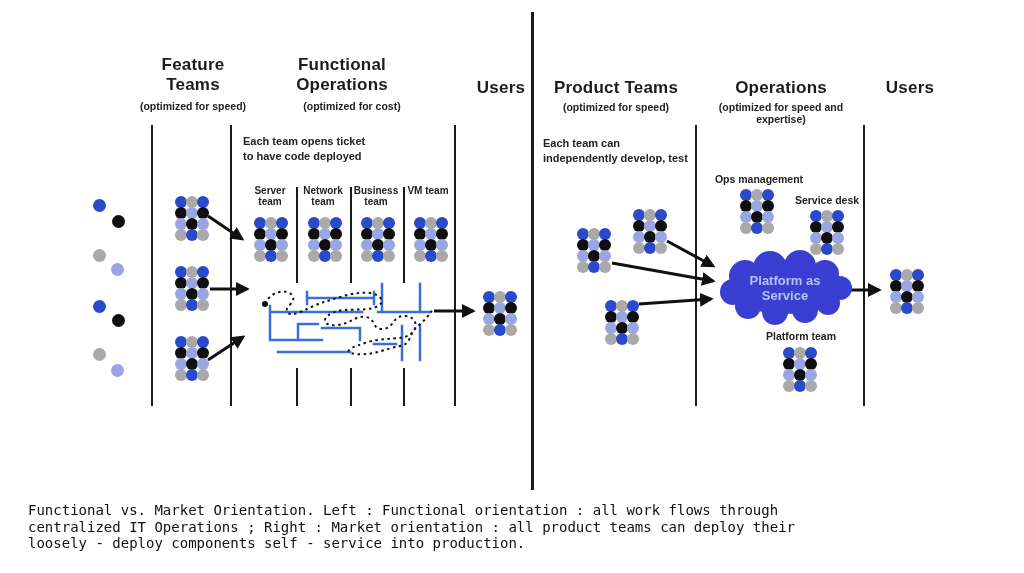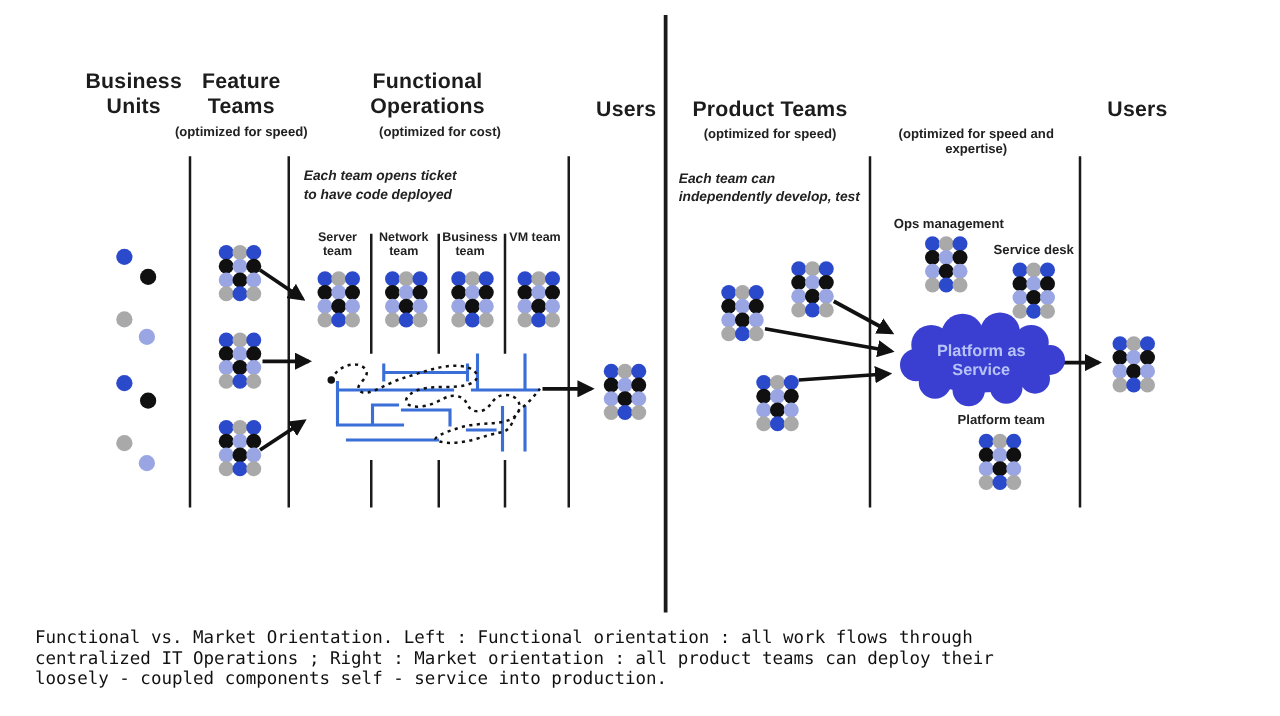--- a/index.html
+++ b/index.html
@@ -1,50 +1,50 @@
 <!DOCTYPE html>
 <html><head>
 <meta charset="utf-8">
 <style>
   html,body{margin:0;padding:0;background:#fff;}
   .canvas{position:relative;width:1024px;height:573px;background:#ffffff;overflow:hidden;
           font-family:"Liberation Sans", sans-serif;color:#1c1c1c;}
   .hdr{position:absolute;text-align:center;font-weight:700;font-size:17px;line-height:20px;
        letter-spacing:.2px;color:#1c1c1c;}
   .sub{position:absolute;text-align:center;font-weight:700;font-size:10.5px;line-height:11.5px;color:#222;}
-  .note{position:absolute;font-style:italic;font-weight:700;font-size:11px;line-height:15px;color:#222;}
+  .note{position:absolute;font-weight:700;font-size:11px;line-height:15px;color:#222;}
   .smlbl{position:absolute;text-align:center;font-weight:700;font-size:10.5px;line-height:11px;
          color:#222;white-space:nowrap;}
   .teamlbl{position:absolute;text-align:center;font-weight:700;font-size:10px;line-height:11px;color:#222;}
   .vline{position:absolute;background:#1a1a1a;}
   .cluster{position:absolute;width:34px;height:45px;}
   .dot{position:absolute;width:12px;height:12px;border-radius:50%;}
   .dot.big{width:13px;height:13px;}
   .budots{position:absolute;left:93px;top:199px;width:34px;height:180px;}
   .svg-overlay{position:absolute;left:0;top:0;pointer-events:none;}
   .cloud-label{position:absolute;left:722px;top:256px;width:126px;height:64px;
                display:flex;align-items:center;justify-content:center;text-align:center;}
   .cloud-label>span{display:block;width:95px;font-weight:700;font-size:13px;line-height:15px;}
   .caption{position:absolute;left:28px;top:502px;font-family:"DejaVu Sans Mono", monospace;
            font-size:14px;line-height:16.5px;color:#111;white-space:nowrap;}
 </style>
 </head>
 <body>
 
 <div class="canvas">
 
-  <div class="hdr" style="left:57px;top:55px;width:100px">Business Units</div>
   <div class="hdr" style="left:143px;top:55px;width:100px">Feature Teams</div>
   <div class="sub" style="left:133px;top:101px;width:120px">(optimized for speed)</div>
   <div class="hdr" style="left:277px;top:55px;width:130px">Functional Operations</div>
   <div class="sub" style="left:292px;top:101px;width:120px">(optimized for cost)</div>
   <div class="hdr" style="left:466px;top:78px;width:70px">Users</div>
 
   <div class="hdr" style="left:536px;top:78px;width:160px">Product Teams</div>
   <div class="sub" style="left:546px;top:102px;width:140px">(optimized for speed)</div>
+  <div class="hdr" style="left:706px;top:78px;width:150px">Operations</div>
   <div class="sub" style="left:716px;top:102px;width:130px">(optimized for speed and expertise)</div>
   <div class="hdr" style="left:875px;top:78px;width:70px">Users</div>
 
   <div class="note" style="left:243px;top:134px;width:140px">
     <div>Each team opens ticket</div>
     <div>to have code deployed</div>
   </div>
   <div class="note" style="left:543px;top:136px;width:160px">
     <div>Each team can</div>
     <div>independently develop, test</div>
@@ -347,16 +347,16 @@
     </g>
   </svg>
 
   <div class="cloud-label">
     <span style="color: rgb(183, 195, 246);">Platform as Service</span>
   </div>
 
   <div class="caption">
     <div>Functional vs. Market Orientation. Left : Functional orientation : all work flows through</div>
     <div>centralized IT Operations ; Right : Market orientation : all product teams can deploy their</div>
-    <div>loosely - coupled components self - service into production.</div>
+    <div>loosely - deploy components self - service into production.</div>
   </div>
 
 </div>
 
 </body></html>

